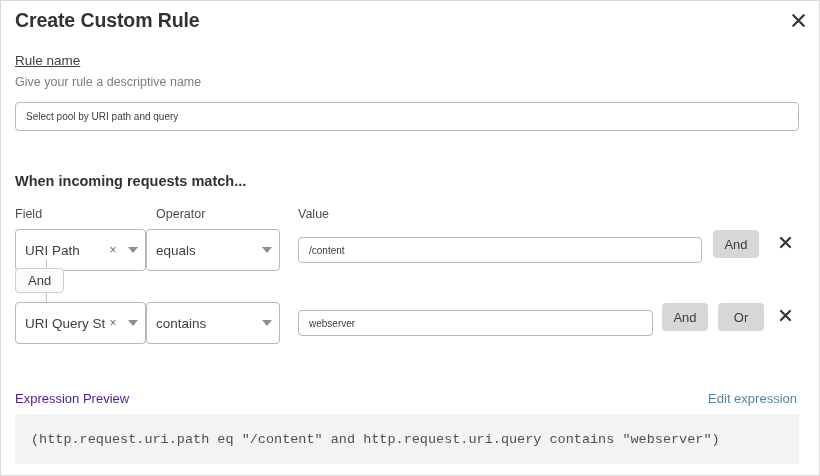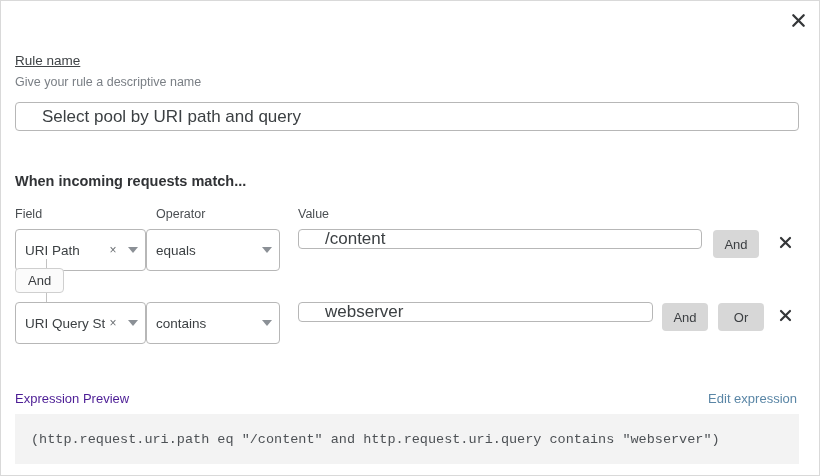--- a/index.html
+++ b/index.html
@@ -64,23 +64,23 @@
     left: 14px; top: 74px;
     font-size: 12.5px;
     color: #7a7f85;
   }
   .text-input {
     box-sizing: border-box;
     border: 1px solid #b7b7b7;
     border-radius: 4px;
     background: #fff;
     font-family: "Liberation Sans", sans-serif;
-    font-size: 17px;
+    font-size: 10px;
     color: #3c4043;
-    padding: 0 26px;
+    padding: 0 10px;
     outline: none;
   }
   #rule-name-input {
     position: absolute;
     left: 14px;
     top: 101px;
     width: 784px;
     height: 29px;
   }
 
@@ -152,21 +152,22 @@
     display: block;
     width: 0; height: 0;
     border-left: 5px solid transparent;
     border-right: 5px solid transparent;
     border-top: 6px solid #8b9096;
   }
 
   .value-input {
     position: absolute;
     left: 297px;
-    height: 20px;
+    height: 26px;
+    margin-top: 8px;
   }
   #value-input-0 { width: 404px; }
   #value-input-1 { width: 355px; }
 
   .logic-btn {
     position: absolute;
     box-sizing: border-box;
     height: 28px;
     min-width: 46px;
     padding: 0 11px;
@@ -257,20 +258,21 @@
     padding: 0 16px;
     white-space: nowrap;
     overflow: hidden;
   }
 </style>
 </head>
 <body>
 
 <div class="dialog">
 
+  <div class="dialog-title">Create Custom Rule</div>
 
   <button class="close-btn">
     <span>
       <svg width="15" height="15" viewBox="0 0 15 15">
         <path d="M2.3 2.3 L12.7 12.7 M12.7 2.3 L2.3 12.7" stroke="#343638" stroke-width="2.3" stroke-linecap="round"></path>
       </svg>
     </span>
   </button>
 
   <div class="field-label" id="rule-name-label">Rule name</div>

